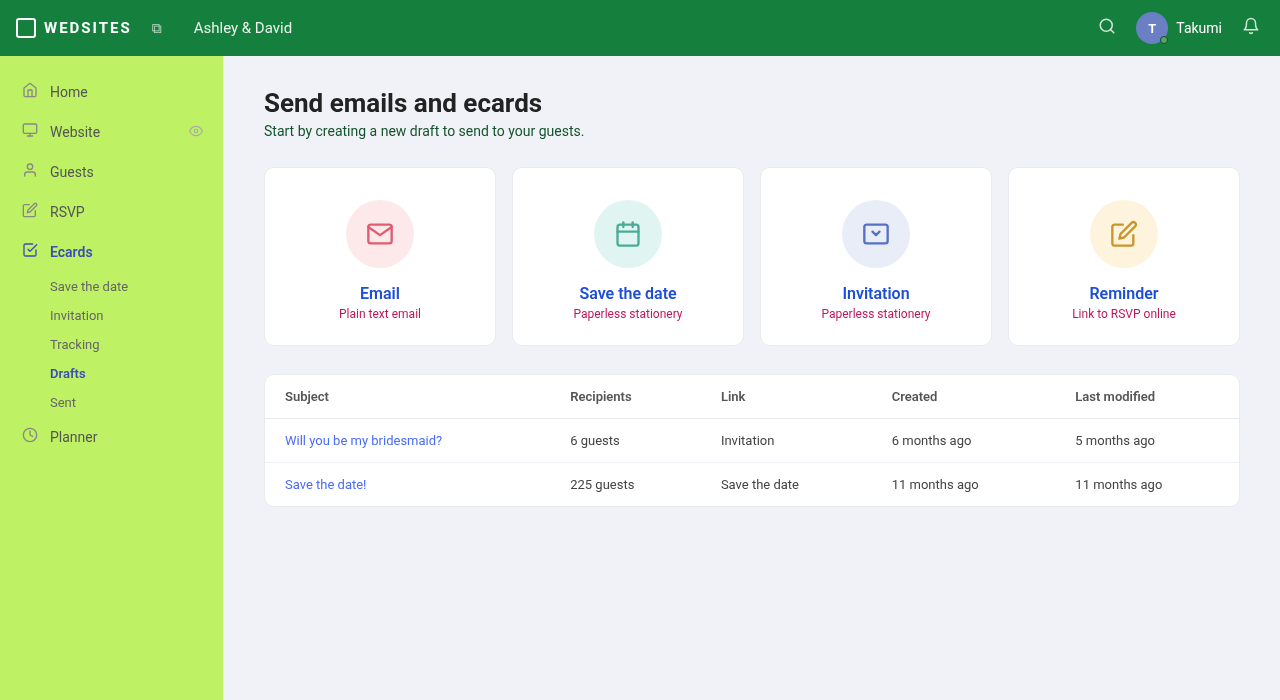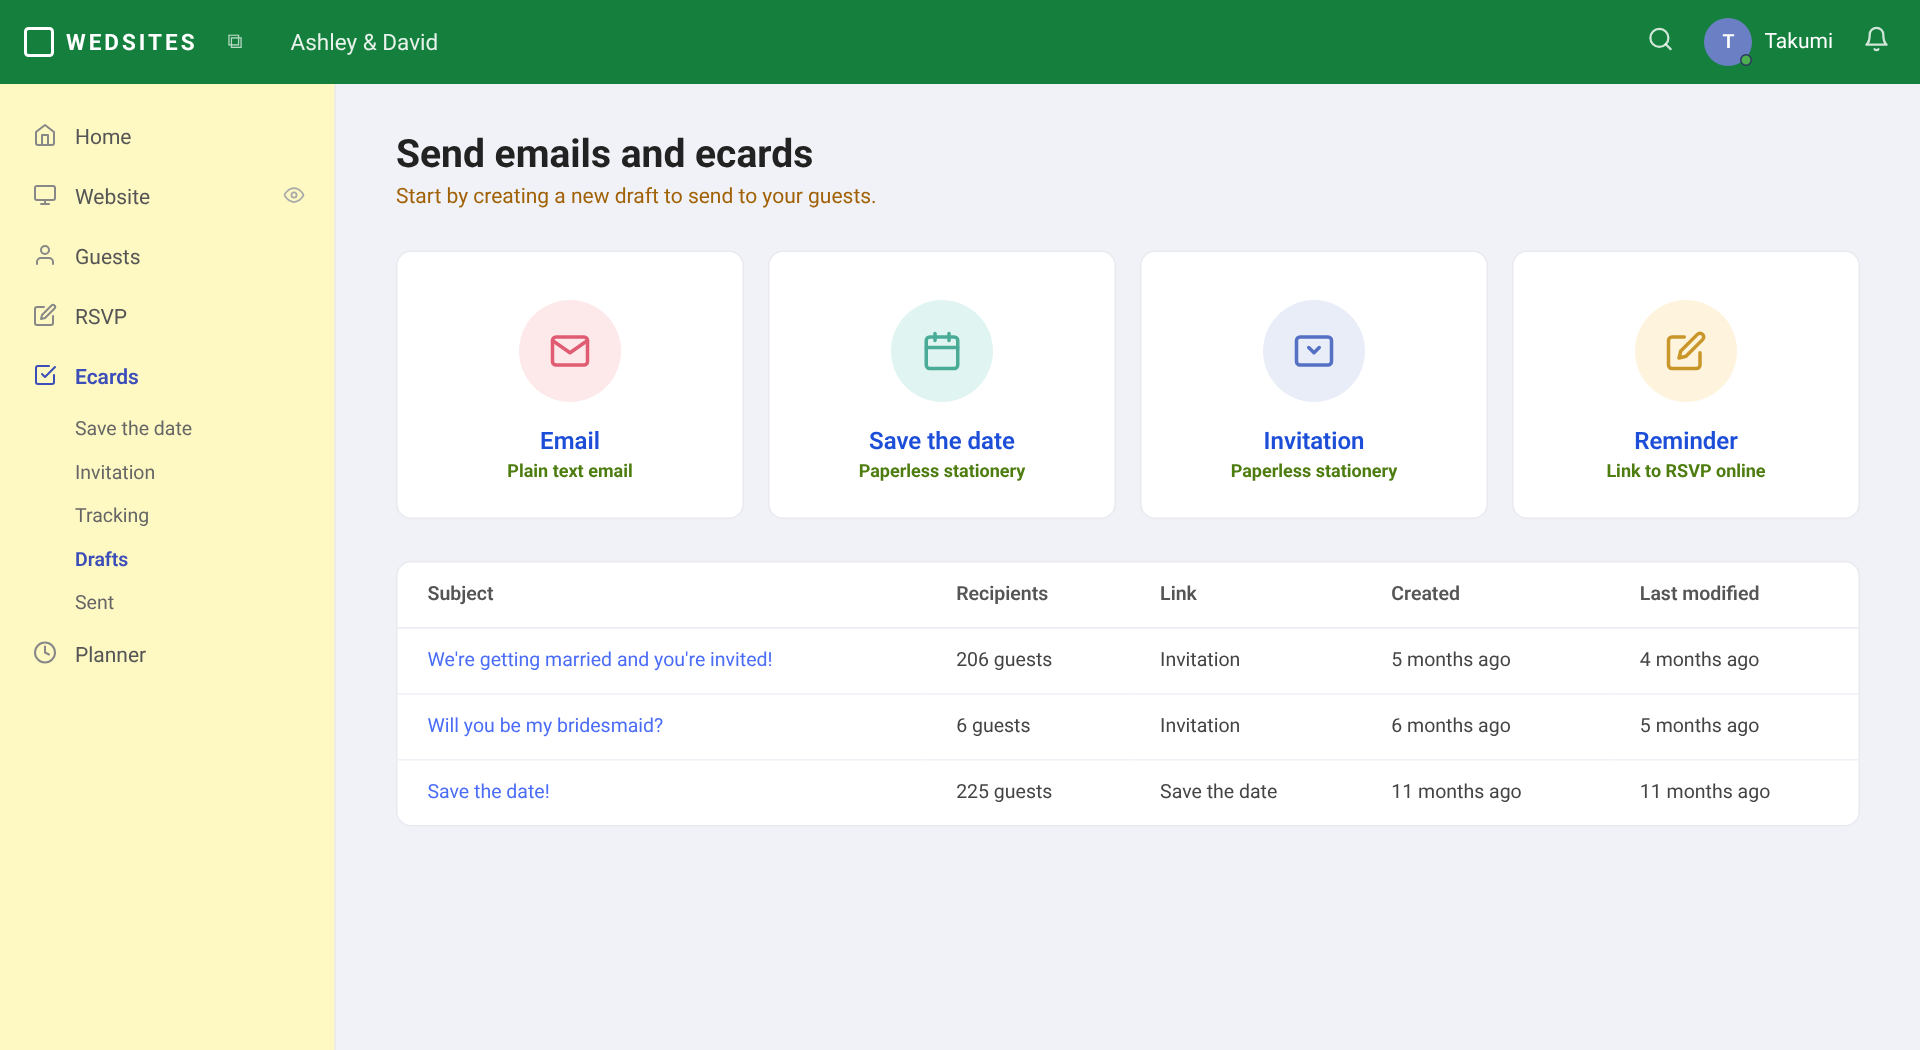--- a/index.html
+++ b/index.html
@@ -84,21 +84,21 @@
     
     .layout {
       display: flex;
       flex: 1;
       overflow: hidden;
     }
 
     
     .sidebar {
       width: 224px;
-      background: #fef9c3;
+      background: #bef264;
       flex-shrink: 0;
       padding: 16px 0;
       overflow-y: auto;
       border-right: 1px solid #e8eaf0;
     }
     .sidebar-item {
       display: flex;
       align-items: center;
       gap: 10px;
       padding: 10px 20px;
@@ -146,21 +146,21 @@
       background: #f0f2f7;
     }
     .page-title {
       font-size: 26px;
       font-weight: 700;
       color: #222;
       margin-bottom: 5px;
     }
     .page-subtitle {
       font-size: 14px;
-      color: #a16207;
+      color: #14532d;
       margin-bottom: 28px;
     }
 
     
     .cards-row {
       display: flex;
       gap: 16px;
       margin-bottom: 28px;
     }
     .card {
@@ -187,22 +187,21 @@
     .card-icon-wrap.blue { background: #e8edf8; }
     .card-icon-wrap.yellow { background: #fef3dc; }
     .card-label {
       font-size: 16px;
       font-weight: 600;
       color: #1d4ed8;
       margin-bottom: 4px;
     }
     .card-sublabel {
       font-size: 12px;
-      color: #4d7c0f;
-      font-weight: bold;
+      color: #be185d;
     }
 
     
     .table-container {
       background: white;
       border-radius: 10px;
       border: 1px solid #e8eaf0;
       overflow: hidden;
     }
     table {
@@ -405,27 +404,20 @@
         <thead>
           <tr>
             <th>Subject</th>
             <th>Recipients</th>
             <th>Link</th>
             <th>Created</th>
             <th>Last modified</th>
           </tr>
         </thead>
         <tbody id="drafts-tbody">
-        <tr>
-    <td><a class="link-text">We're getting married and you're invited!</a></td>
-    <td>206 guests</td>
-    <td>Invitation</td>
-    <td>5 months ago</td>
-    <td>4 months ago</td>
-  </tr>
             <tr>
     <td><a class="link-text">Will you be my bridesmaid?</a></td>
     <td>6 guests</td>
     <td>Invitation</td>
     <td>6 months ago</td>
     <td>5 months ago</td>
   </tr>
             <tr>
     <td><a class="link-text">Save the date!</a></td>
     <td>225 guests</td>

